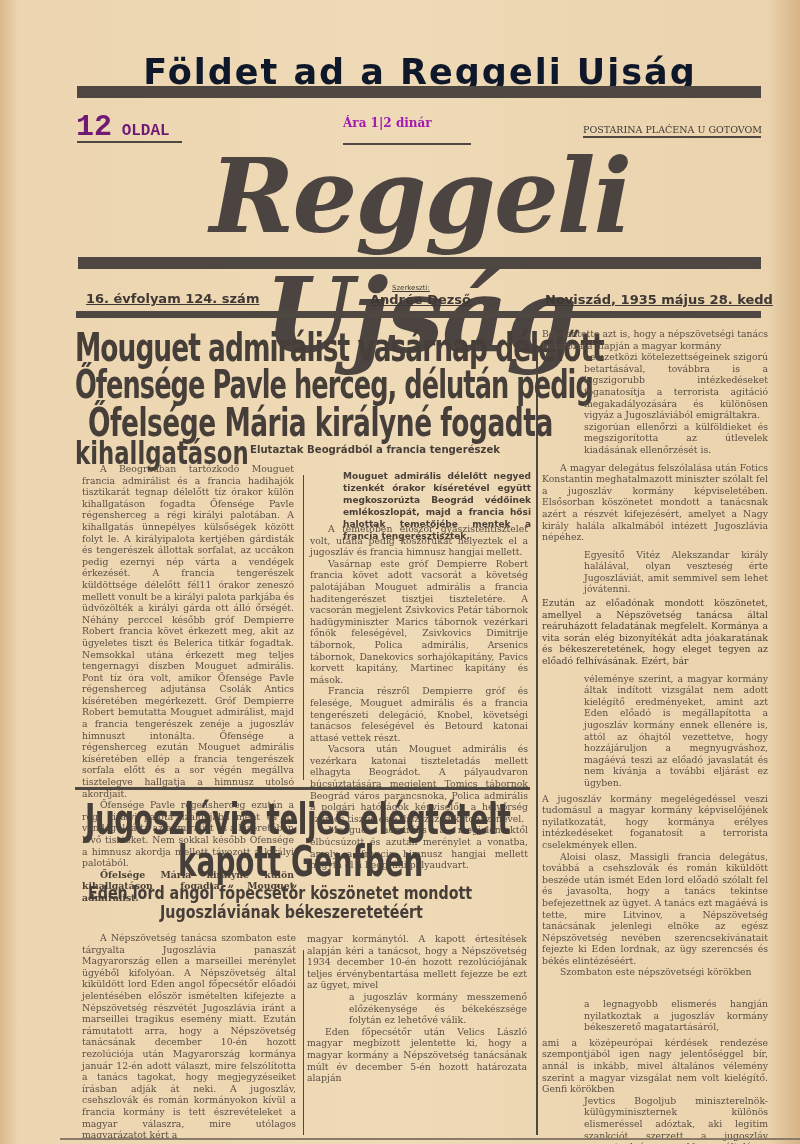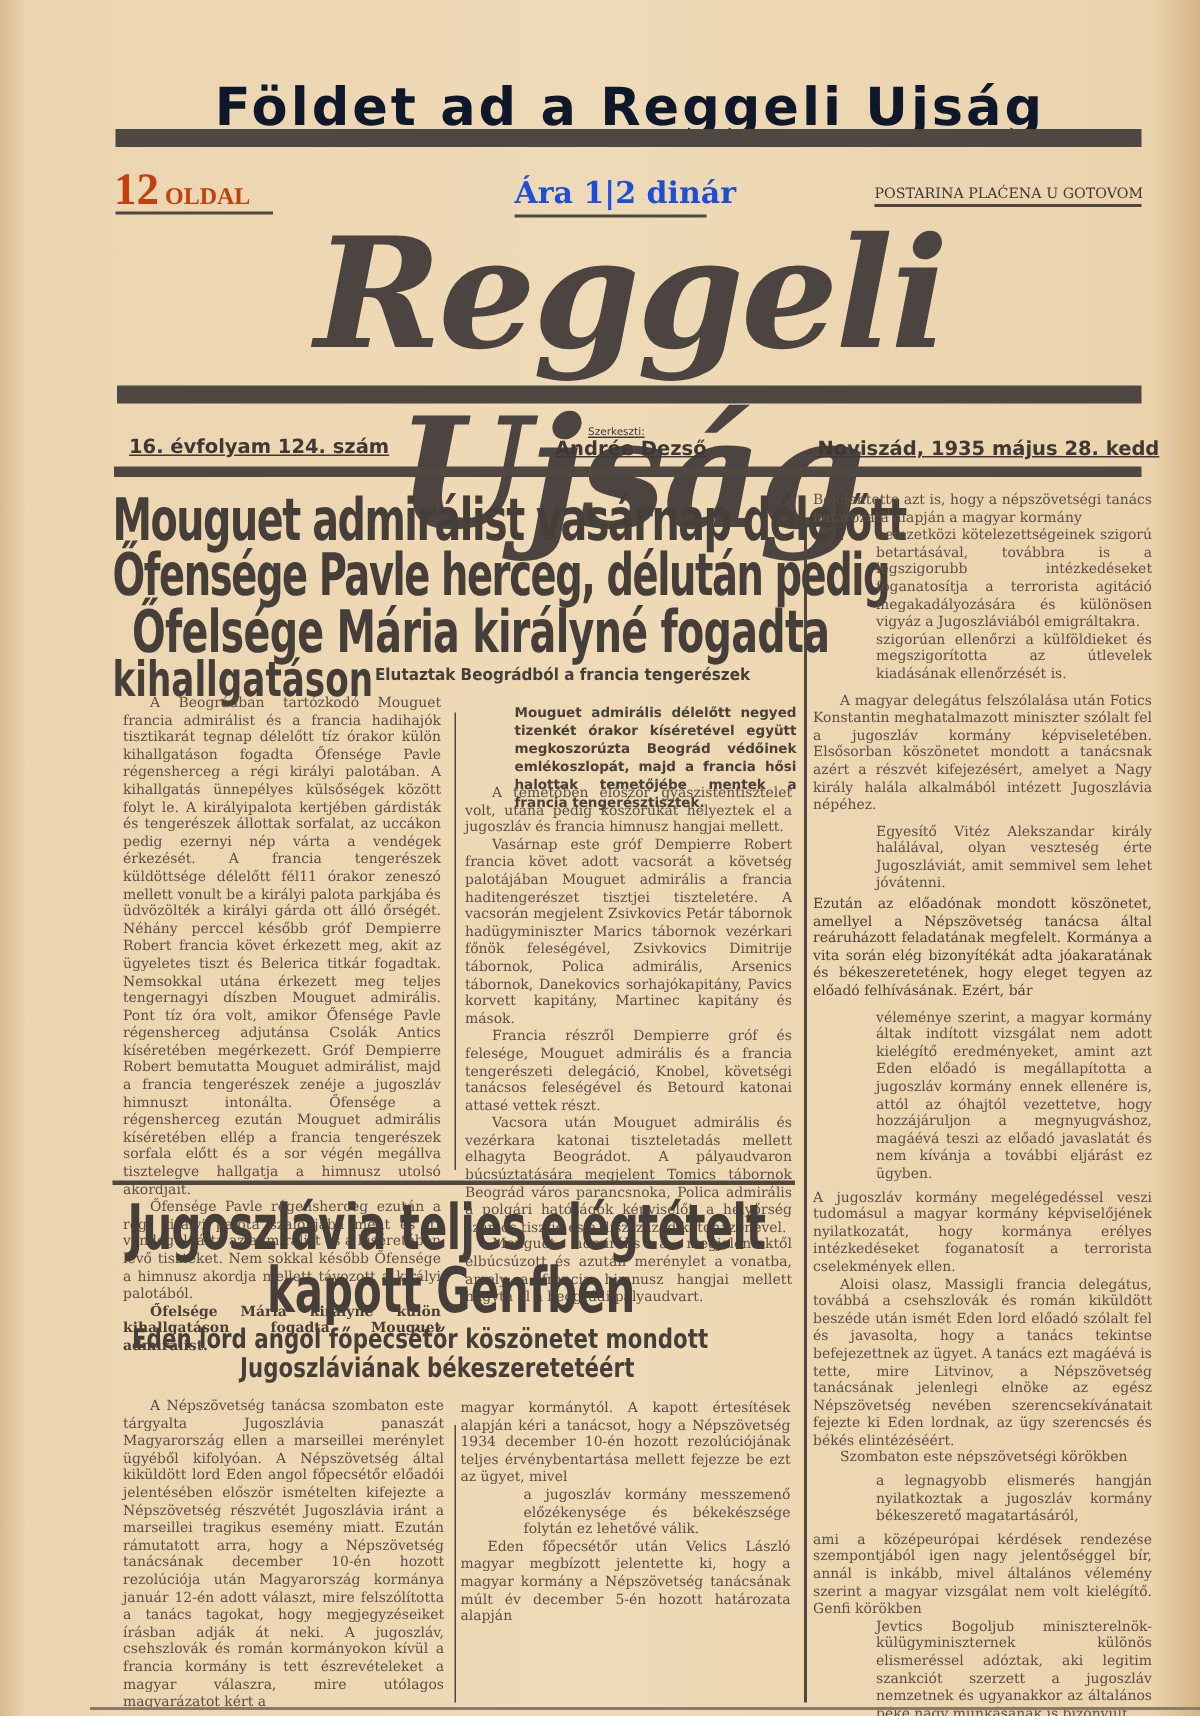--- a/index.html
+++ b/index.html
@@ -4,24 +4,24 @@
 <style>
   html,body{margin:0;padding:0;}
   body{width:800px;height:1144px;background:#e9d3b0;position:relative;overflow:hidden;
        font-family:"DejaVu Serif",serif;color:#4a3f35;}
   .paper{position:absolute;left:0;top:0;width:800px;height:1144px;
          background:linear-gradient(90deg,#d9b88d 0,#ecd5b0 18px,#efdab7 50%,#ead3ad 96%,#d6b487 100%);}
   .abs{position:absolute;}
   .slogan{left:70px;top:52px;width:700px;text-align:center;font-family:"DejaVu Sans",sans-serif;
           font-weight:bold;font-size:35px;letter-spacing:2px;color:#0f172a;}
   .bar{background:#4e4742;}
-  .oldal{left:76px;top:110px;font-family:Liberation Serif, serif;font-weight:bold;color:#c2410c;}
+  .oldal{left:76px;top:110px;font-family:Liberation Mono, monospace;font-weight:bold;color:#701a75;}
   .oldal .n{font-size:30px;}
   .oldal .t{font-size:16px;}
-  .price{left:343px;top:116px;font-family:"DejaVu Serif",serif;font-weight:bold;font-size:20px;color:#1d4ed8;}
+  .price{left:343px;top:116px;font-family:"DejaVu Serif",serif;font-weight:bold;font-size:12px;color:#a21caf;}
   .posta{left:583px;top:124px;font-size:9.5px;font-family:"DejaVu Serif",serif;color:#3f3834;}
   .mast{left:70px;top:136px;width:700px;text-align:center;font-family:"DejaVu Serif",serif;
         font-style:italic;font-weight:bold;font-size:102px;line-height:120px;color:#4b4440;letter-spacing:-2px;}
   .meta{font-family:"DejaVu Sans",sans-serif;font-weight:bold;font-size:13px;color:#3f3834;text-decoration:underline;}
   .small{font-size:7px;font-weight:normal;}
   .h1{font-family:"DejaVu Sans",sans-serif;font-weight:bold;color:#463e38;transform-origin:left top;white-space:nowrap;}
   .body{font-family:"DejaVu Serif",serif;font-size:9.3px;line-height:11.6px;color:#5a4e44;text-align:justify;}
   .bold{font-weight:bold;color:#4a3f35;}
   .sans-bold{font-family:"DejaVu Sans",sans-serif;font-weight:bold;font-size:9px;line-height:12px;color:#4a4038;}
   .indent{text-indent:18px;}
@@ -102,18 +102,18 @@
   <p>Bejelentette azt is, hogy a népszövetségi tanács határozata alapján a magyar kormány</p>
   <p style="margin-left:42px;">nemzetközi kötelezettségeinek szigorú betartásával, továbbra is a legszigorubb intézkedéseket foganatosítja a terrorista agitáció megakadályozására és különösen vigyáz a Jugoszláviából emigráltakra.</p>
   <p style="margin-left:42px;margin-bottom:6px;">szigorúan ellenőrzi a külföldieket és megszigorította az útlevelek kiadásának ellenőrzését is.</p>
   <p class="indent">A magyar delegátus felszólalása után Fotics Konstantin meghatalmazott miniszter szólalt fel a jugoszláv kormány képviseletében. Elsősorban köszönetet mondott a tanácsnak azért a részvét kifejezésért, amelyet a Nagy király halála alkalmából intézett Jugoszlávia népéhez.</p>
   <p style="margin:6px 0 2px 42px;">Egyesítő Vitéz Alekszandar király halálával, olyan veszteség érte Jugoszláviát, amit semmivel sem lehet jóvátenni.</p>
   <p class="bold" style="font-weight:normal;">Ezután az előadónak mondott köszönetet, amellyel a Népszövetség tanácsa által reáruházott feladatának megfelelt. Kormánya a vita során elég bizonyítékát adta jóakaratának és békeszeretetének, hogy eleget tegyen az előadó felhívásának. Ezért, bár</p>
   <p style="margin:6px 0 4px 42px;">véleménye szerint, a magyar kormány áltak indított vizsgálat nem adott kielégítő eredményeket, amint azt Eden előadó is megállapította a jugoszláv kormány ennek ellenére is, attól az óhajtól vezettetve, hogy hozzájáruljon a megnyugváshoz, magáévá teszi az előadó javaslatát és nem kívánja a további eljárást ez ügyben.</p>
   <p>A jugoszláv kormány megelégedéssel veszi tudomásul a magyar kormány képviselőjének nyilatkozatát, hogy kormánya erélyes intézkedéseket foganatosít a terrorista cselekmények ellen.</p>
   <p class="indent">Aloisi olasz, Massigli francia delegátus, továbbá a csehszlovák és román kiküldött beszéde után ismét Eden lord előadó szólalt fel és javasolta, hogy a tanács tekintse befejezettnek az ügyet. A tanács ezt magáévá is tette, mire Litvinov, a Népszövetség tanácsának jelenlegi elnöke az egész Népszövetség nevében szerencsekívánatait fejezte ki Eden lordnak, az ügy szerencsés és békés elintézéséért.</p>
   <p class="indent">Szombaton este népszövetségi körökben</p>
-  <p style="margin:4px 0 4px 42px;">a legnagyobb elismerés hangján nyilatkoztak a jugoszláv kormány békeszerető magatartásáról,</p>
+  <p style="margin:20px 0 4px 42px;">a legnagyobb elismerés hangján nyilatkoztak a jugoszláv kormány békeszerető magatartásáról,</p>
   <p>ami a középeurópai kérdések rendezése szempontjából igen nagy jelentőséggel bír, annál is inkább, mivel általános vélemény szerint a magyar vizsgálat nem volt kielégítő. Genfi körökben</p>
   <p style="margin-left:42px;">Jevtics Bogoljub miniszterelnök-külügyminiszternek különös elismeréssel adóztak, aki legitim szankciót szerzett a jugoszláv nemzetnek és ugyanakkor az általános béke nagy munkásának is bizonyult.</p>
 </div>
 
 <div class="abs" style="left:60px;top:1138px;width:740px;height:2px;background:#8a7a68;"></div>
 
 </body></html>

